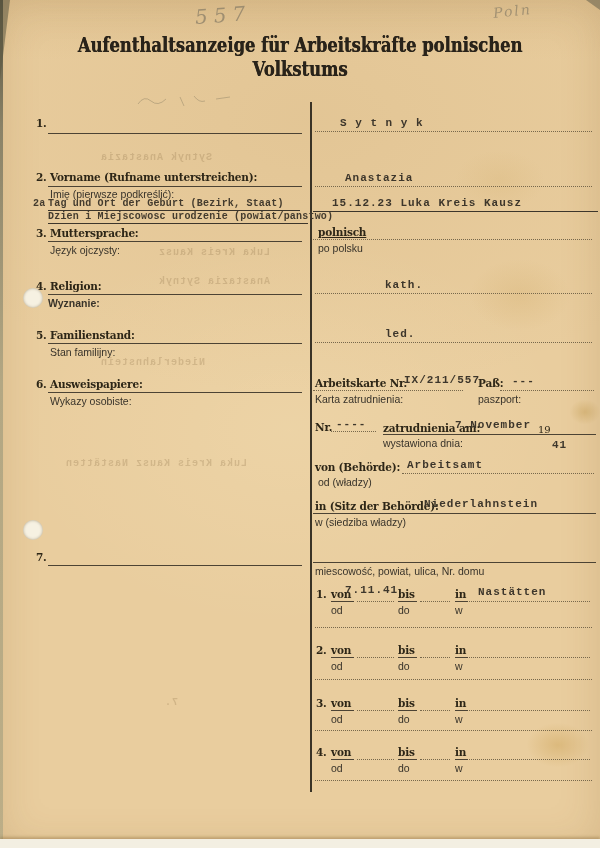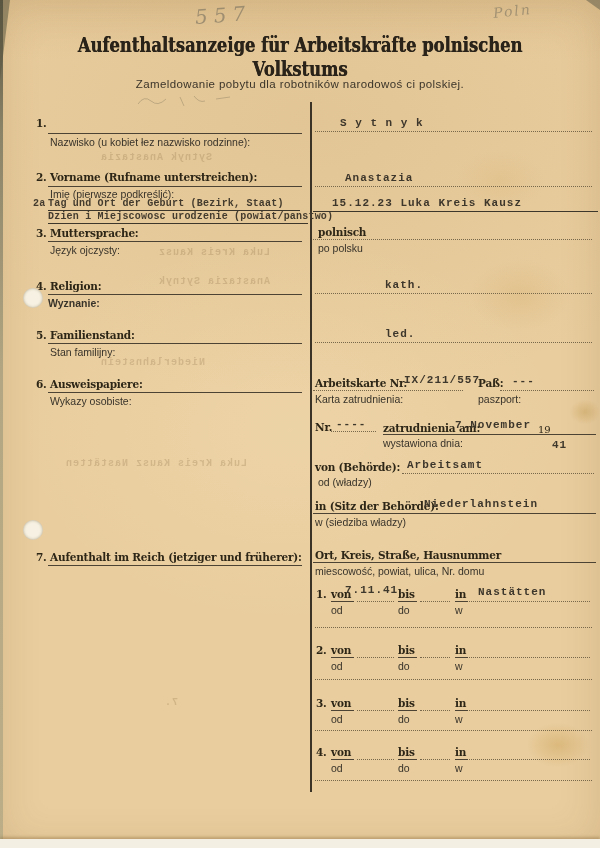--- a/index.html
+++ b/index.html
@@ -50,34 +50,32 @@
   <div class="hole" style="left:23px;top:288px;"></div>
   <div class="hole" style="left:23px;top:520px;"></div>
 
   <div class="abs pencil" style="left:195px;top:3px;font-size:20px;letter-spacing:6px;transform:rotate(-4deg);opacity:.8;">557</div>
   <div class="abs pencil" style="left:493px;top:3px;font-size:14px;letter-spacing:2px;transform:rotate(-6deg);opacity:.75;">Poln</div>
   <svg class="abs" style="left:136px;top:91px;" width="120" height="18" viewBox="0 0 120 18">
     <path d="M2 13 q6 -9 13 -3 t15 -2 M44 6 l4 9 M58 5 q5 7 11 5 M80 8 l14 -2" stroke="#9b8c6d" stroke-width="1" fill="none" opacity="0.55"></path>
   </svg>
 
   <div class="title">Aufenthaltsanzeige für Arbeitskräfte polnischen Volkstums</div>
-  <div class="subtitle">Zameldowanie pobytu dla robotników narodowoś ci polskiej.</div>
 
   <div class="gh" style="left:100px;top:152px;">Sytnyk Anastazia</div>
   <div class="gh" style="left:158px;top:247px;">Luka Kreis Kausz</div>
   <div class="gh" style="left:158px;top:276px;">Anastazia Sytnyk</div>
   <div class="gh" style="left:100px;top:357px;">Niederlahnstein</div>
   <div class="gh" style="left:65px;top:458px;">Luka Kreis Kausz  Nastätten</div>
   <div class="gh" style="left:164px;top:697px;">7.</div>
 
   <div class="ln-dark" style="left:310px;top:102px;height:690px;width:1.5px;"></div>
 
   <span class="abs fr" style="left:36px;top:117px;">1.</span>
   <div class="ln" style="left:48px;top:133px;width:254px;"></div>
-  <span class="abs ro" style="left:50px;top:136px;">Nazwisko (u kobiet łez nazwisko rodzinne):</span>
 
   <span class="abs fr" style="left:36px;top:171px;">2.</span>
   <span class="abs fr" style="left:50px;top:171px;">Vorname (Rufname unterstreichen):</span>
   <div class="ln" style="left:48px;top:186px;width:254px;"></div>
   <span class="abs ro" style="left:50px;top:188px;">Imię (pierwsze podkreślić):</span>
 
   <span class="abs tw-sm" style="left:33px;top:198px;">2a</span>
   <span class="abs tw-sm" style="left:48px;top:198px;">Tag und Ort der Geburt (Bezirk, Staat)</span>
   <div class="ln" style="left:48px;top:210px;width:252px;background:#3d362b;"></div>
   <span class="abs tw-sm" style="left:48px;top:211px;">Dzien i Miejscowosc urodzenie (powiat/panstwo)</span>
@@ -97,33 +95,32 @@
   <span class="abs fr" style="left:50px;top:329px;">Familienstand:</span>
   <div class="ln" style="left:48px;top:343px;width:254px;"></div>
   <span class="abs ro" style="left:50px;top:346px;">Stan familijny:</span>
 
   <span class="abs fr" style="left:36px;top:378px;">6.</span>
   <span class="abs fr" style="left:50px;top:378px;">Ausweispapiere:</span>
   <div class="ln" style="left:48px;top:392px;width:254px;"></div>
   <span class="abs ro" style="left:50px;top:395px;">Wykazy osobiste:</span>
 
   <span class="abs fr" style="left:36px;top:551px;">7.</span>
-  <span class="abs fr" style="left:50px;top:551px;">Aufenthalt im Reich (jetziger und früherer):</span>
   <div class="ln" style="left:48px;top:565px;width:254px;"></div>
 
   <span class="abs tw" style="left:340px;top:117px;">S y t n y k</span>
   <div class="ld" style="left:315px;top:131px;width:277px;"></div>
 
   <span class="abs tw" style="left:345px;top:172px;">Anastazia</span>
   <div class="ld" style="left:315px;top:186px;width:277px;"></div>
 
   <span class="abs tw" style="left:332px;top:197px;">15.12.23 Luka Kreis Kausz</span>
   <div class="ln" style="left:313px;top:211px;width:285px;background:#3d362b;"></div>
 
-  <span class="abs fr" style="left:318px;top:226px;">polnisch</span>
+  <span class="abs fr" style="left:318px;top:226px;text-decoration:underline;">polnisch</span>
   <div class="ld" style="left:313px;top:239px;width:279px;"></div>
   <span class="abs ro" style="left:318px;top:242px;">po polsku</span>
 
   <span class="abs tw" style="left:385px;top:279px;">kath.</span>
   <div class="ld" style="left:315px;top:293px;width:277px;"></div>
 
   <span class="abs tw" style="left:385px;top:328px;">led.</span>
   <div class="ld" style="left:315px;top:342px;width:277px;"></div>
 
   <span class="abs fr" style="left:315px;top:377px;">Arbeitskarte Nr.</span>
@@ -148,21 +145,20 @@
   <span class="abs fr" style="left:315px;top:461px;">von (Behörde):</span>
   <span class="abs tw" style="left:407px;top:459px;">Arbeitsamt</span>
   <div class="ld" style="left:402px;top:473px;width:192px;"></div>
   <span class="abs ro" style="left:318px;top:476px;">od (władzy)</span>
 
   <span class="abs fr" style="left:315px;top:500px;">in (Sitz der Behörde):</span>
   <span class="abs tw" style="left:424px;top:498px;">Niederlahnstein</span>
   <div class="ln" style="left:313px;top:513px;width:283px;"></div>
   <span class="abs ro" style="left:315px;top:516px;">w (siedziba władzy)</span>
 
-  <span class="abs fr" style="left:315px;top:549px;">Ort, Kreis, Straße, Hausnummer</span>
   <div class="ln" style="left:313px;top:562px;width:283px;"></div>
   <span class="abs ro" style="left:315px;top:565px;">miescowość, powiat, ulica, Nr. domu</span>
 
   <span class="abs fr" style="left:316px;top:588px;">1.</span>
   <span class="abs fr" style="left:331px;top:588px;">von</span>
   <span class="abs tw" style="left:345px;top:584px;text-align:right;">7.11.41</span>
   <div class="ln" style="left:331px;top:601px;width:23px;"></div>
   <div class="ld" style="left:357px;top:601px;width:37px;"></div>
   <span class="abs fr" style="left:398px;top:588px;">bis</span>
   <div class="ln" style="left:398px;top:601px;width:19px;"></div>

